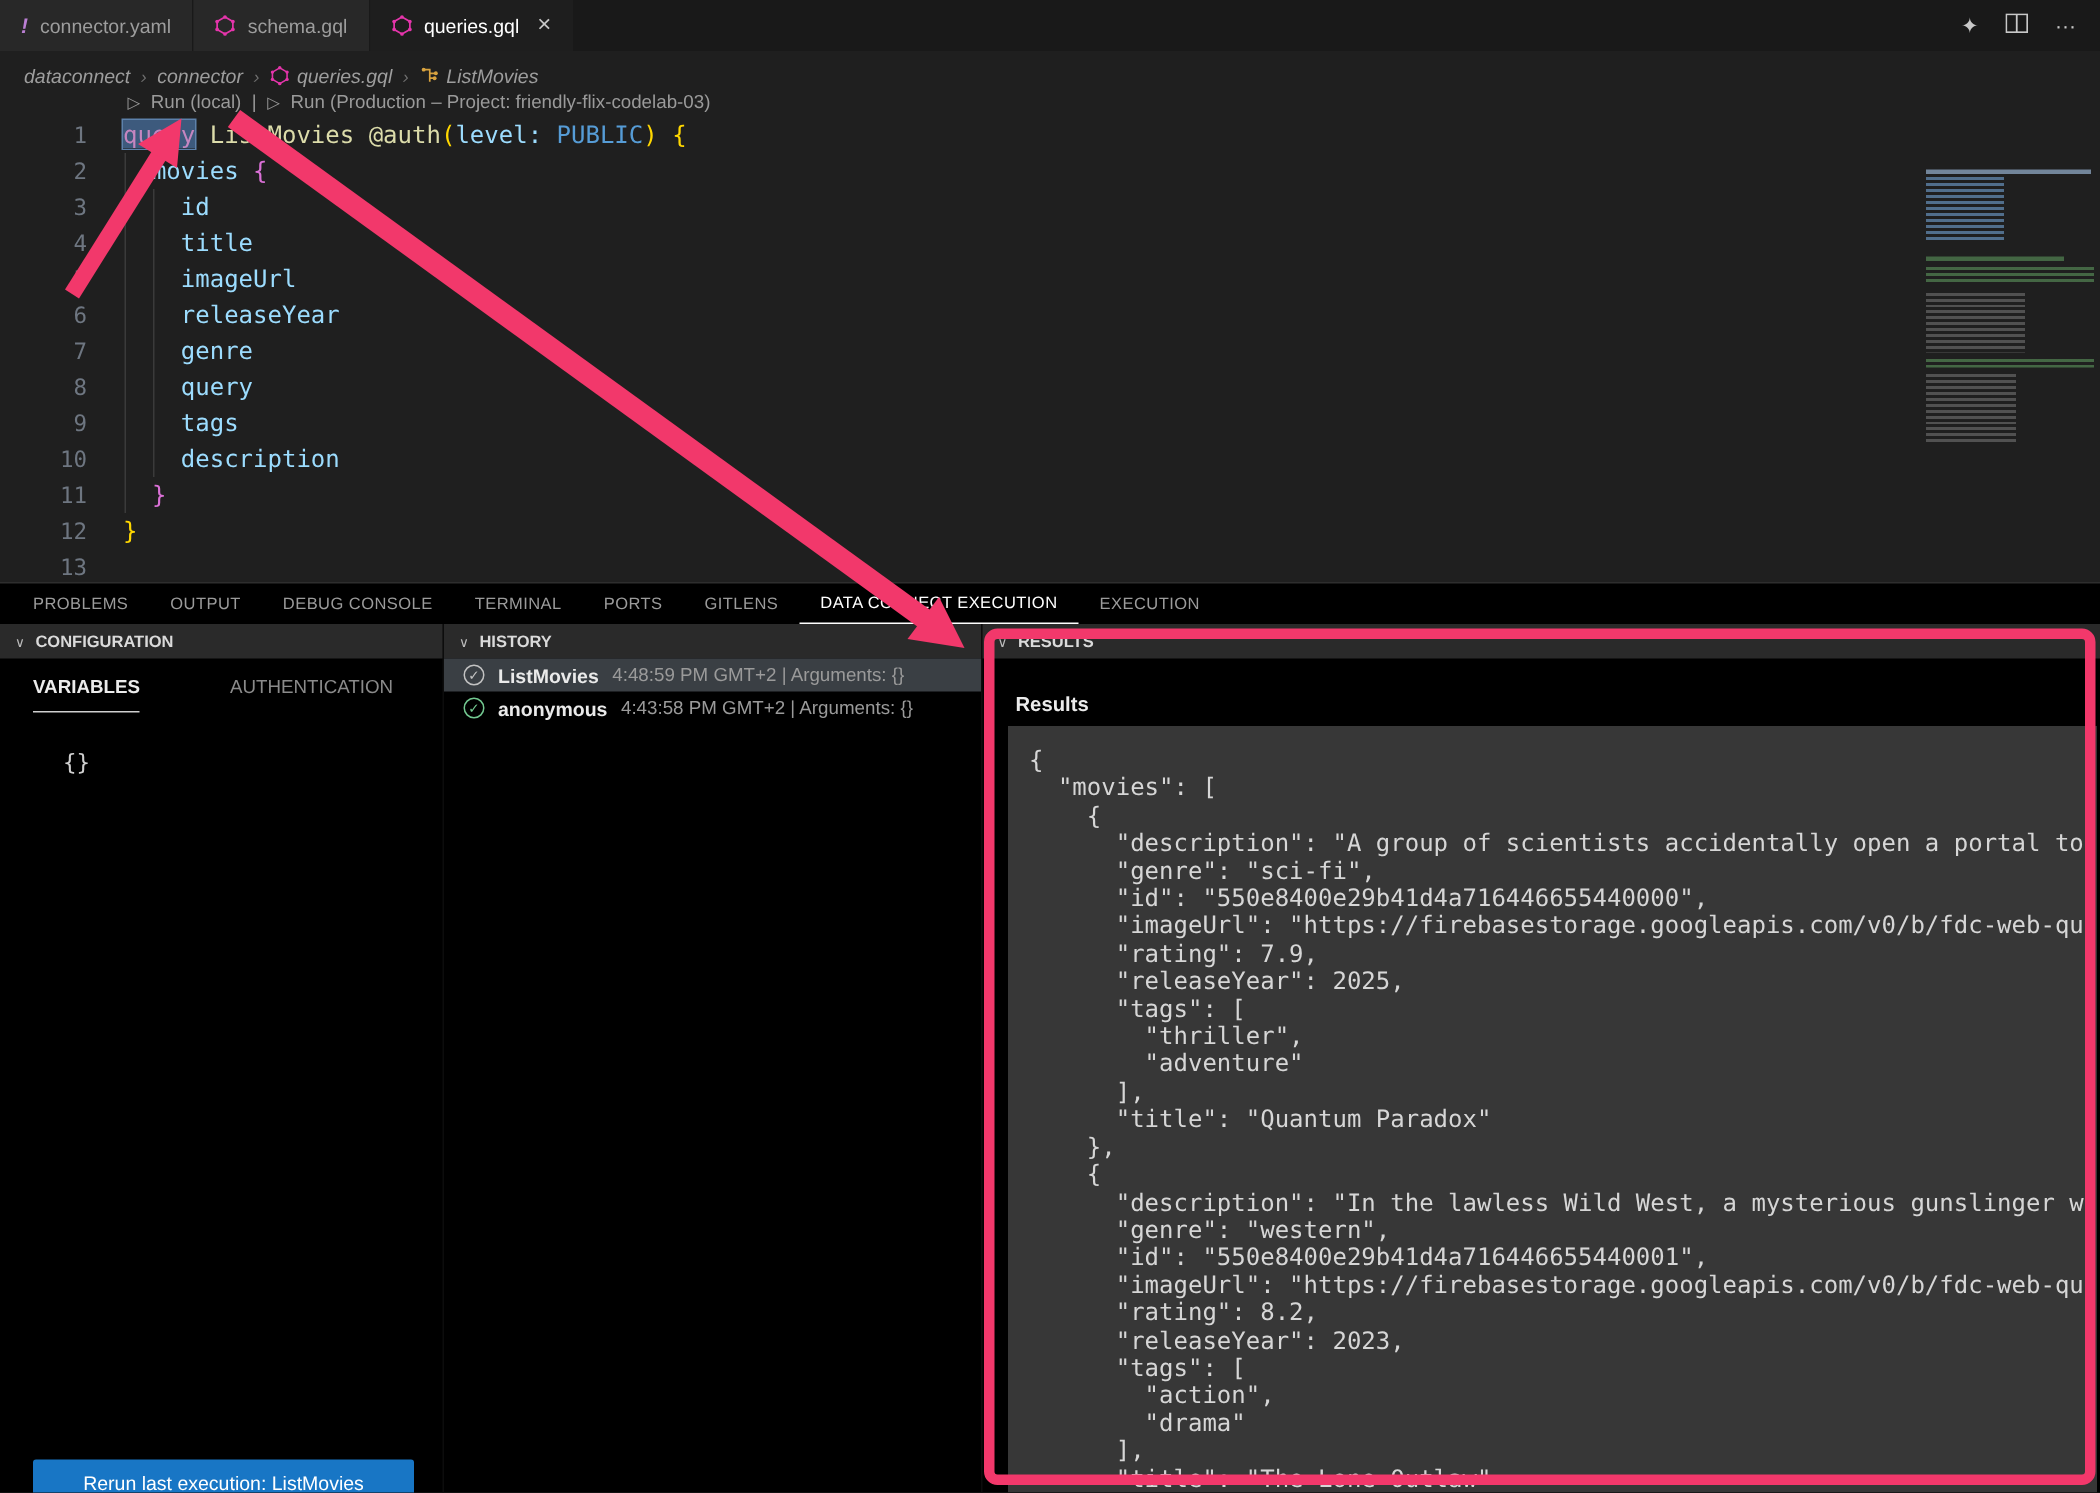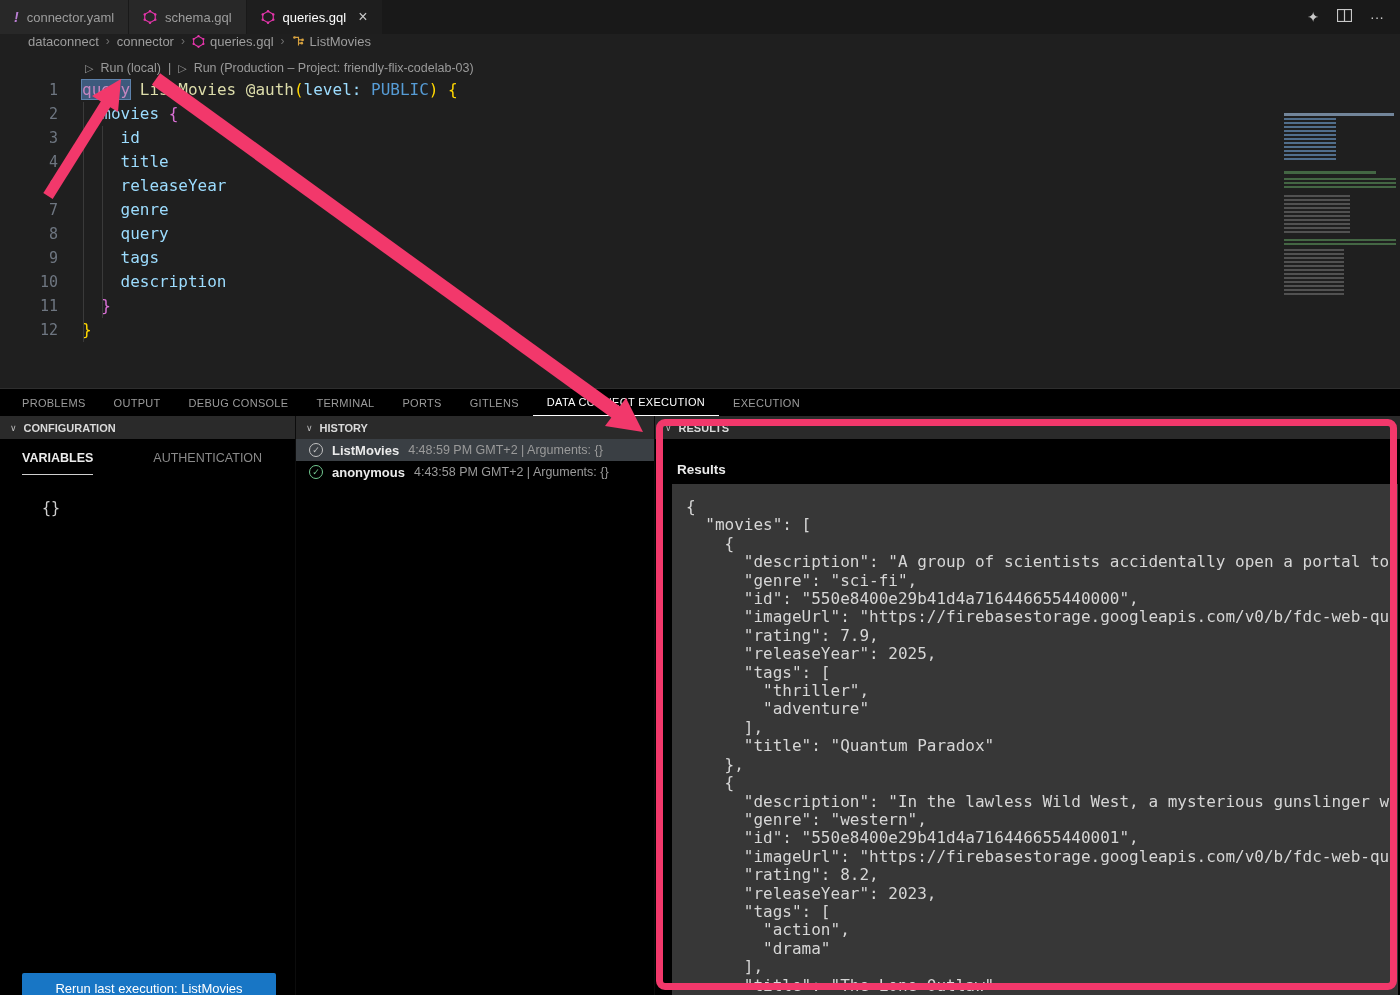--- a/index.html
+++ b/index.html
@@ -11,22 +11,22 @@
   .tabbar { height:34px; background:#191919; display:flex; align-items:stretch; }
   .tab { display:flex; align-items:center; gap:8px; padding:0 14px; background:#282828;
     color:#9d9d9d; font-size:13px; border-right:1px solid #191919; cursor:default; }
   .tab.active { background:#1e1e1e; color:#ffffff; }
   .tab .yaml-ico { color:#bb7fd4; font-weight:bold; font-style:italic; font-size:14px; }
   .tab-close { color:#c8c8c8; font-size:16px; margin-left:4px; line-height:1; }
   .window-actions { margin-left:auto; display:flex; align-items:center; gap:18px;
     color:#c8c8c8; padding-right:16px; font-size:14px; }
 
   
-  .breadcrumb { height:24px; display:flex; align-items:flex-start; gap:7px; padding-left:28px;
-    font-size:13px; color:#9d9d9d; background:#1f1f1f; }
+  .breadcrumb { height:24px; display:flex; align-items:flex-end; gap:7px; padding-left:16px;
+    font-size:13px; color:#9d9d9d; background:#1f1f1f;font-style:italic; }
   .crumb-sep { color:#6f6f6f; font-size:12px; }
   .crumb { display:flex; align-items:center; gap:5px; }
 
   
   .editor { position:relative; height:330px; background:#1f1f1f; overflow:hidden; }
   .codelens { position:absolute; left:85px; top:0; height:20px; display:flex; gap:7px;
     align-items:center; font-size:12.5px; color:#9a9a9a; }
   .codelens .play { font-size:11px; }
   .code-area { position:absolute; top:20px; left:0; right:120px; }
   .code-row { display:flex; height:24px; line-height:24px;
@@ -192,20 +192,24 @@
         </div>
         <div class="code-row">
           <div class="gutter-num">3</div>
           <div class="code-text"><span class="tok-pl">    </span><span class="tok-v">id</span></div>
         </div>
         <div class="code-row">
           <div class="gutter-num">4</div>
           <div class="code-text"><span class="tok-pl">    </span><span class="tok-v">title</span></div>
         </div>
         <div class="code-row">
+          <div class="gutter-num">5</div>
+          <div class="code-text"><span class="tok-pl">    </span><span class="tok-v">imageUrl</span></div>
+        </div>
+        <div class="code-row">
           <div class="gutter-num">6</div>
           <div class="code-text"><span class="tok-pl">    </span><span class="tok-v">releaseYear</span></div>
         </div>
         <div class="code-row">
           <div class="gutter-num">7</div>
           <div class="code-text"><span class="tok-pl">    </span><span class="tok-v">genre</span></div>
         </div>
         <div class="code-row">
           <div class="gutter-num">8</div>
           <div class="code-text"><span class="tok-pl">    </span><span class="tok-v">query</span></div>
@@ -218,20 +222,24 @@
           <div class="gutter-num">10</div>
           <div class="code-text"><span class="tok-pl">    </span><span class="tok-v">description</span></div>
         </div>
         <div class="code-row">
           <div class="gutter-num">11</div>
           <div class="code-text"><span class="tok-pl">  </span><span class="tok-p2">}</span></div>
         </div>
         <div class="code-row">
           <div class="gutter-num">12</div>
           <div class="code-text"><span class="tok-p1">}</span></div>
+        </div>
+        <div class="code-row">
+          <div class="gutter-num">13</div>
+          <div class="code-text"></div>
         </div>
       </div>
     <div class="guide" style="left:83px; top:44px; height:240px;"></div>
     <div class="guide" style="left:102px; top:68px; height:192px;"></div>
 
     <div class="minimap">
       <div class="mm" style="top:0; width:110px; height:3px; background:#9cb8d8aa;"></div>
       <div class="mm" style="top:5px; width:52px; height:44px; background:repeating-linear-gradient(to bottom,#6a96c2aa 0 2px,transparent 2px 4px);"></div>
       <div class="mm" style="top:58px; width:92px; height:3px; background:#568a56aa;"></div>
       <div class="mm" style="top:65px; width:112px; height:12px; background:repeating-linear-gradient(to bottom,#568a56aa 0 2px,transparent 2px 4px);"></div>

